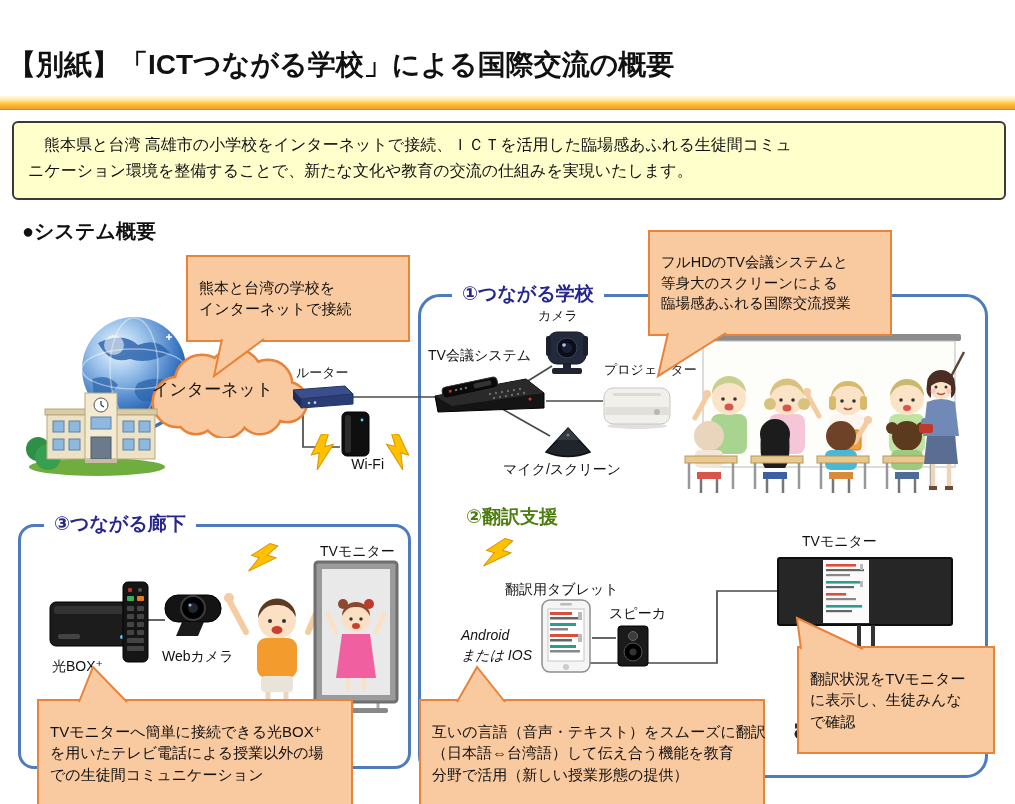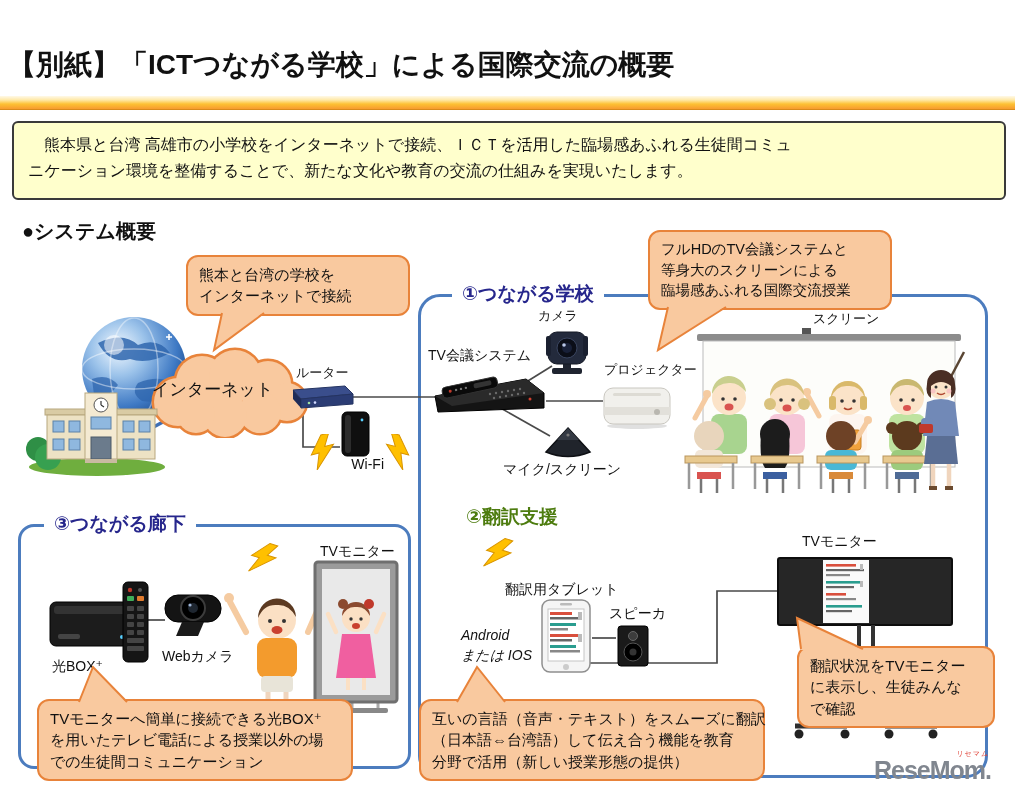--- a/index.html
+++ b/index.html
@@ -17,22 +17,22 @@
   #overview-heading{left:22px;top:218px;font-size:20px;font-weight:bold;z-index:4;}
   
   .frame{border:3px solid #4c7cbe;border-radius:22px;background:transparent;z-index:1;}
   #frame-school{left:418px;top:294px;width:564px;height:478px;}
   #frame-corridor{left:18px;top:524px;width:387px;height:239px;border-radius:16px;}
   .frame-label{font-size:19px;font-weight:bold;color:#26268c;background:#fff;padding:0 10px;z-index:5;white-space:nowrap;}
   #label-school{left:452px;top:281px;}
   #label-corridor{left:44px;top:511px;}
   #label-translation{left:466px;top:504px;font-size:19px;font-weight:bold;color:#4d7c0f;z-index:5;}
   
-  .callout{position:absolute;background:#f9c99f;border:2px solid #e8833a;border-radius:12px;
-    padding:7px 11px;font-size:15px;line-height:1.42;z-index:6;}
+  .callout{position:absolute;background:#f9c99f;border:2px solid #e8833a;border-radius:0;
+    padding:20px 11px;font-size:15px;line-height:1.42;z-index:6;}
   .callout span{display:block;white-space:nowrap;}
   .ptr{position:absolute;overflow:visible;}
   
   .dev-label{font-size:13px;white-space:nowrap;z-index:5;color:#111;}
   
   #logo{left:874px;top:756px;z-index:9;font-weight:bold;font-size:25px;color:#80868f;letter-spacing:-1px;}
   #logo .ruby{position:absolute;top:-7px;right:2px;font-size:7px;color:#e0453a;font-weight:normal;letter-spacing:1px;}
   svg{display:block;}
   .dev{z-index:3;}
   #wires{left:0;top:0;z-index:2;pointer-events:none;}
@@ -505,18 +505,14 @@
   <div class="callout" style="left:419px;top:699px;width:320px;">
     <span>互いの言語（音声・テキスト）をスムーズに翻訳</span>
     <span>（日本語⇔台湾語）して伝え合う機能を教育</span>
     <span>分野で活用（新しい授業形態の提供）</span>
     <svg class="ptr" style="left:34px;top:-36px" width="60" height="38">
       <polygon points="2,38 50,38 22,2" fill="#f9c99f"></polygon>
       <path d="M2,37 L22,2 L50,37" fill="none" stroke="#e8833a" stroke-width="2"></path>
     </svg>
   </div>
 
-  <div class="abs" id="logo">
-    <span class="ruby">リセマム</span>
-    <span>ReseMom.</span>
-  </div>
 
 </div>
 
 </body></html>

